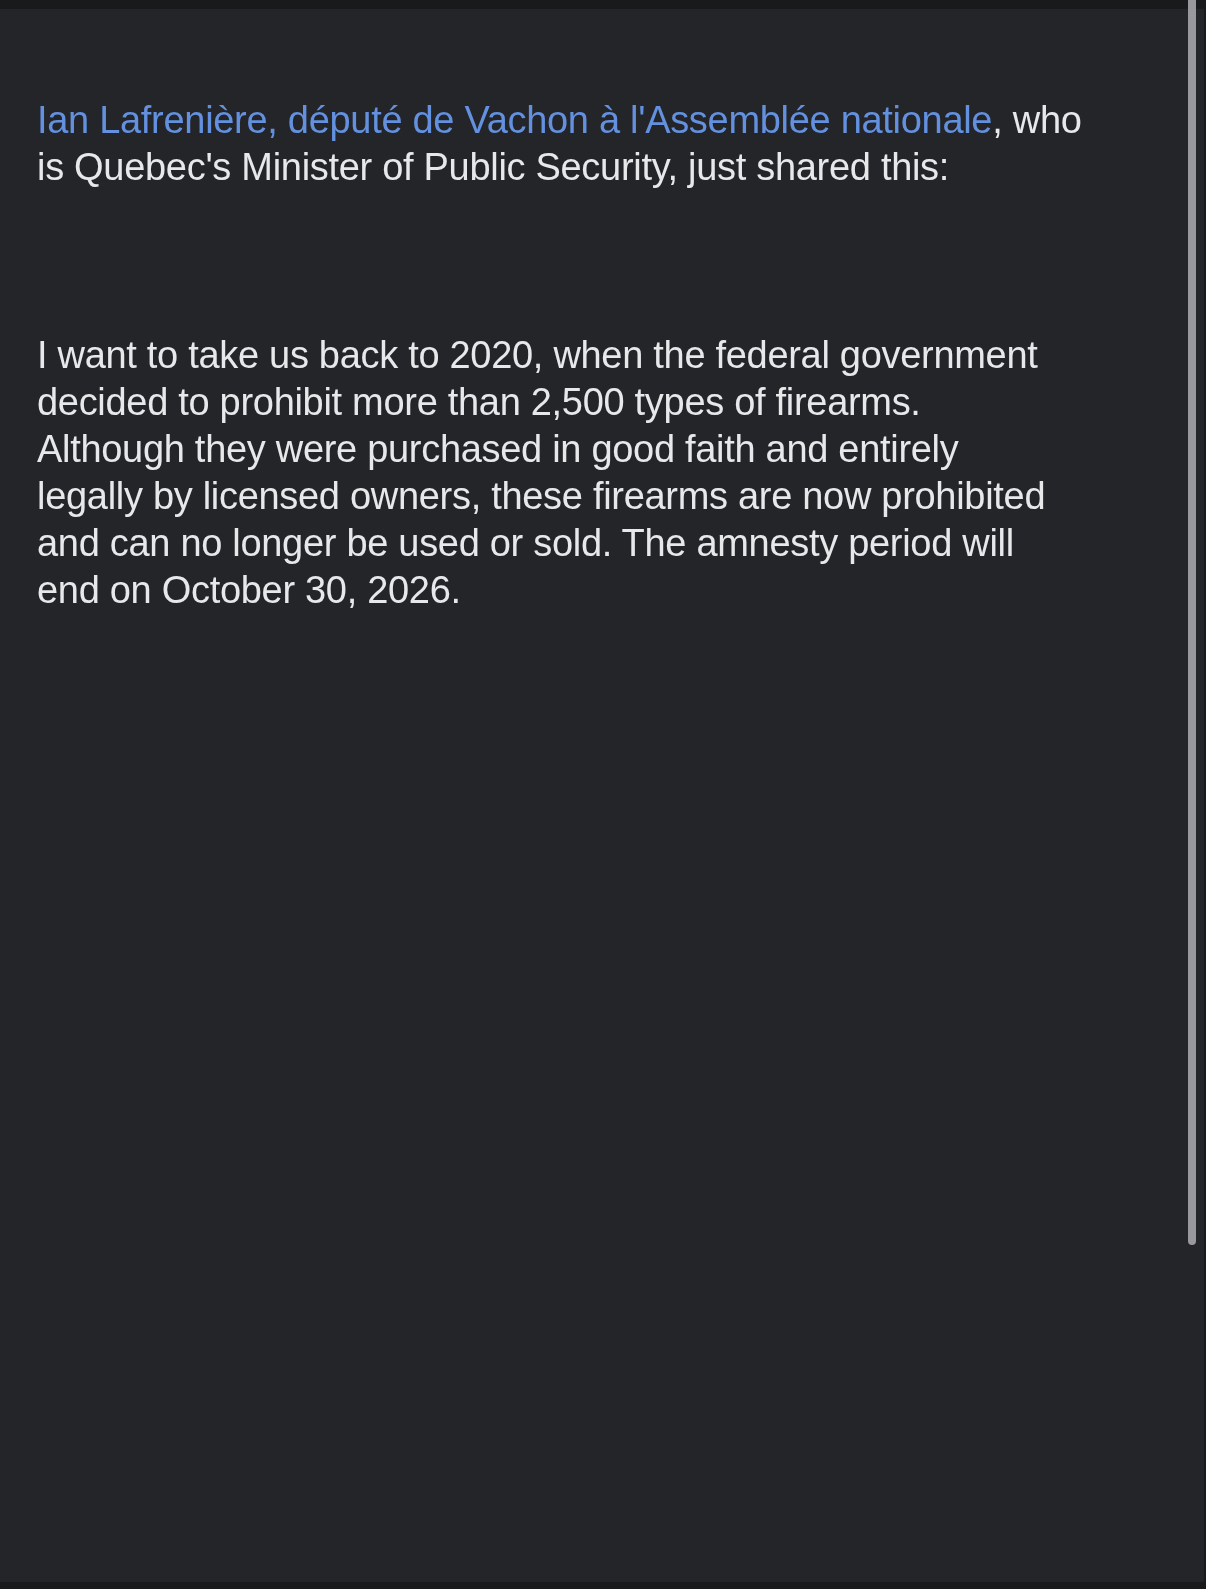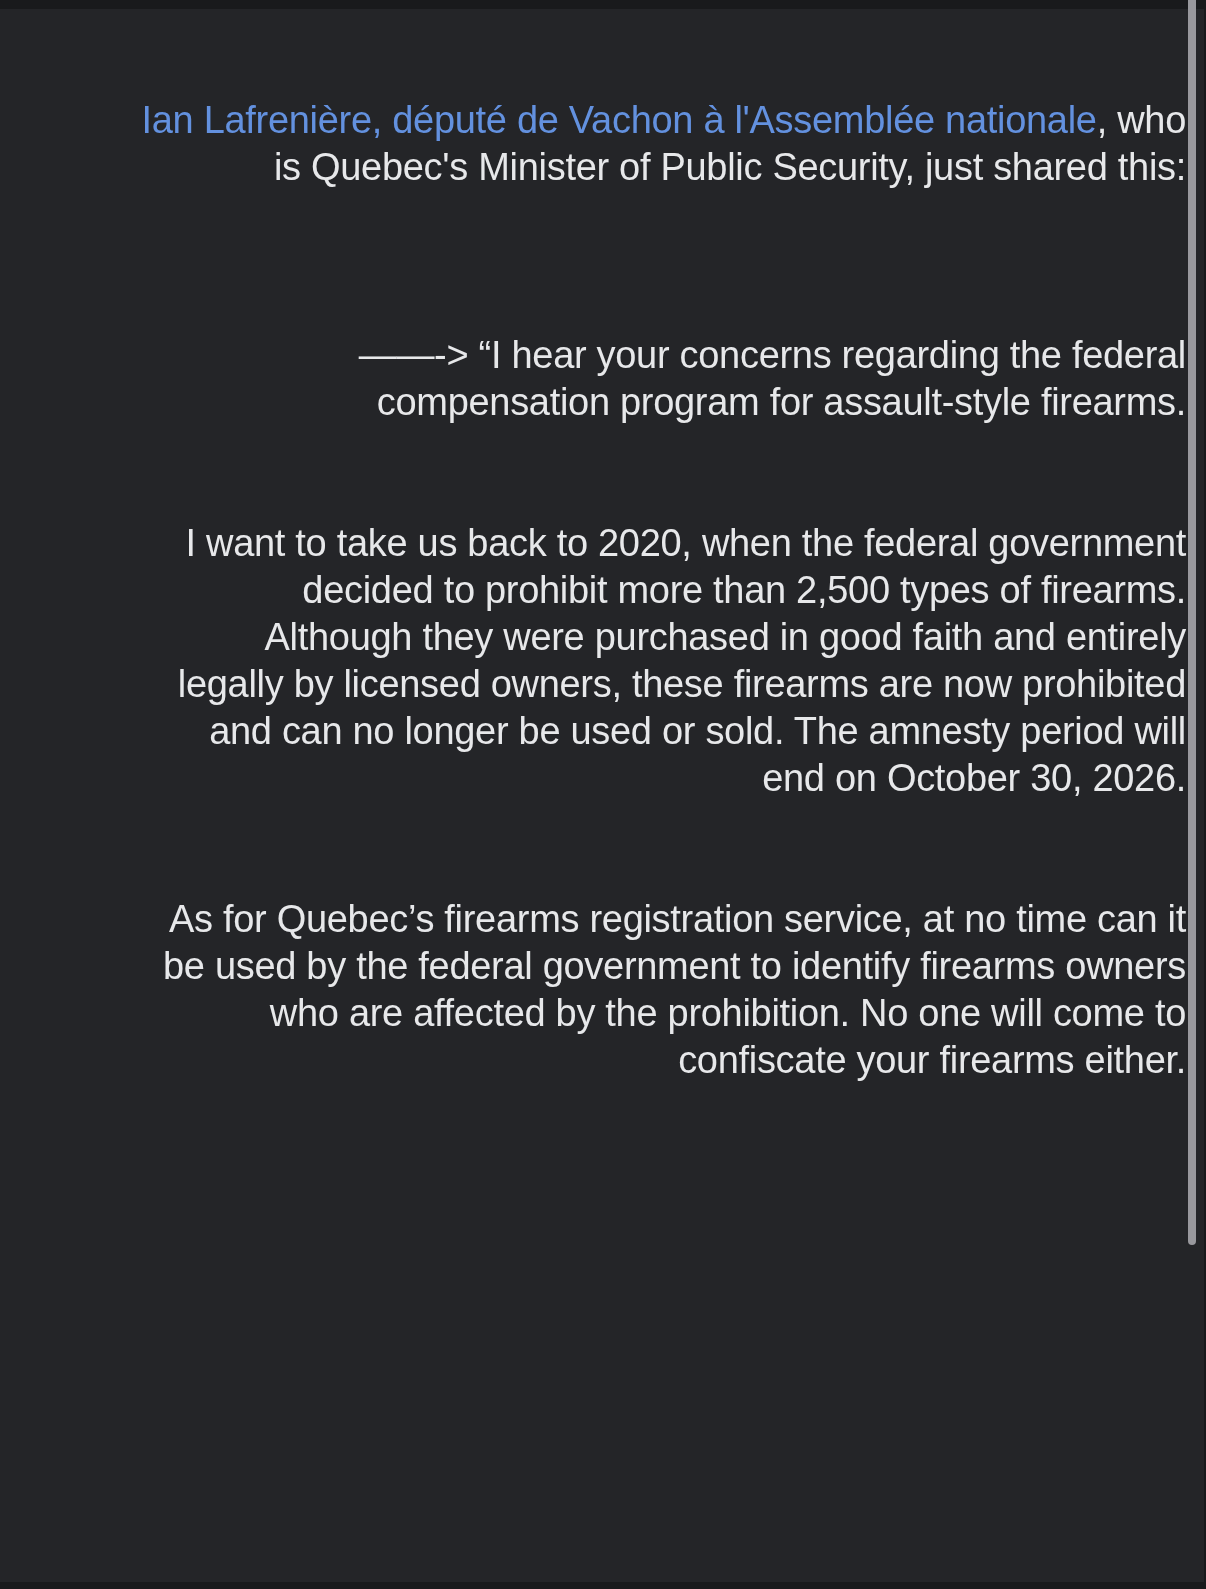--- a/index.html
+++ b/index.html
@@ -10,21 +10,20 @@
     height: 1589px;
     overflow: hidden;
   }
   .viewport {
     position: relative;
     width: 1204px;
     height: 1589px;
     background: #242528;
     font-family: "Liberation Sans", sans-serif;
     color: #e7e8ea;
-    text-align: right;
   }
   .edge-strip {
     position: absolute;
     left: 0;
     width: 100%;
     background: #191a1c;
     z-index: 1;
   }
   .edge-strip.top { top: 0; height: 9px; }
   .edge-strip.bottom { bottom: 0; height: 7px; }
@@ -63,32 +62,26 @@
 </head>
 <body>
 
 <div class="viewport">
   <div class="edge-strip top"></div>
 
   <div class="post-text">
     <p class="para"><a class="profile-link">Ian Lafrenière, député de Vachon à l'Assemblée nationale</a><span>, who
 is Quebec's Minister of Public Security, just shared this:</span></p>
 
-    <p class="para">——-&gt; “I hear your concerns regarding the federal
-compensation program for assault-style firearms.</p>
     <p class="para">I want to take us back to 2020, when the federal government
 decided to prohibit more than 2,500 types of firearms.
 Although they were purchased in good faith and entirely
 legally by licensed owners, these firearms are now prohibited
 and can no longer be used or sold. The amnesty period will
 end on October 30, 2026.</p>
-    <p class="para">As for Quebec’s firearms registration service, at no time can it
-be used by the federal government to identify firearms owners
-who are affected by the prohibition. No one will come to
-confiscate your firearms either.</p>
     
     
   </div>
 
   <div class="scrollbar-thumb"></div>
 
   <div class="edge-strip bottom"></div>
 </div>
 
 </body></html>

